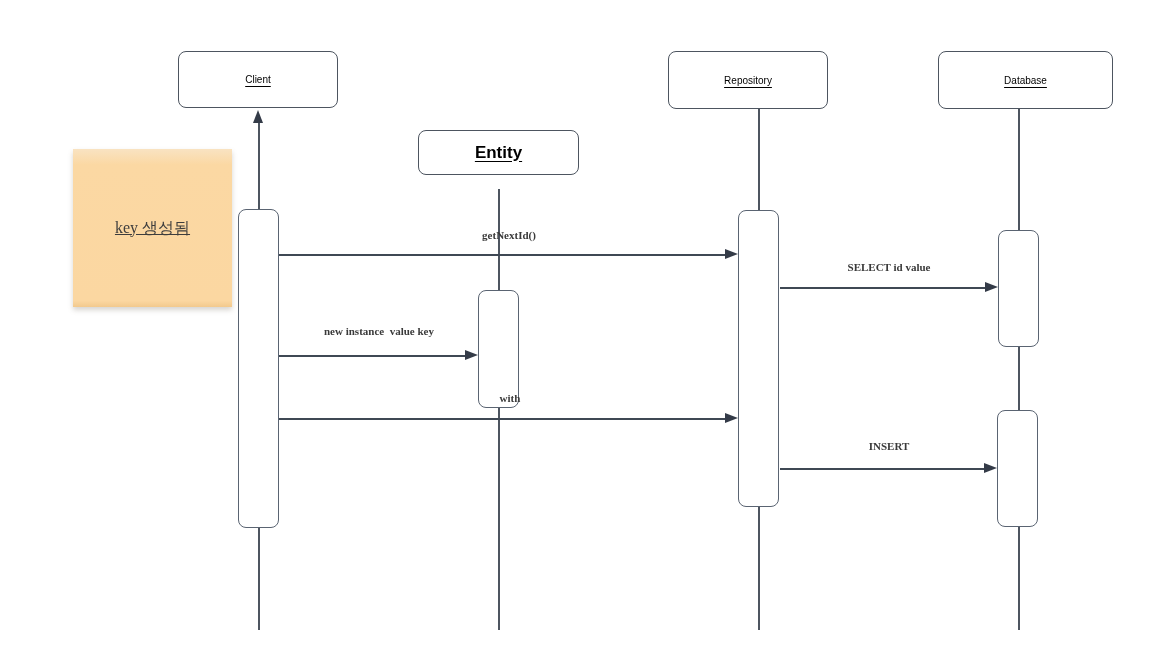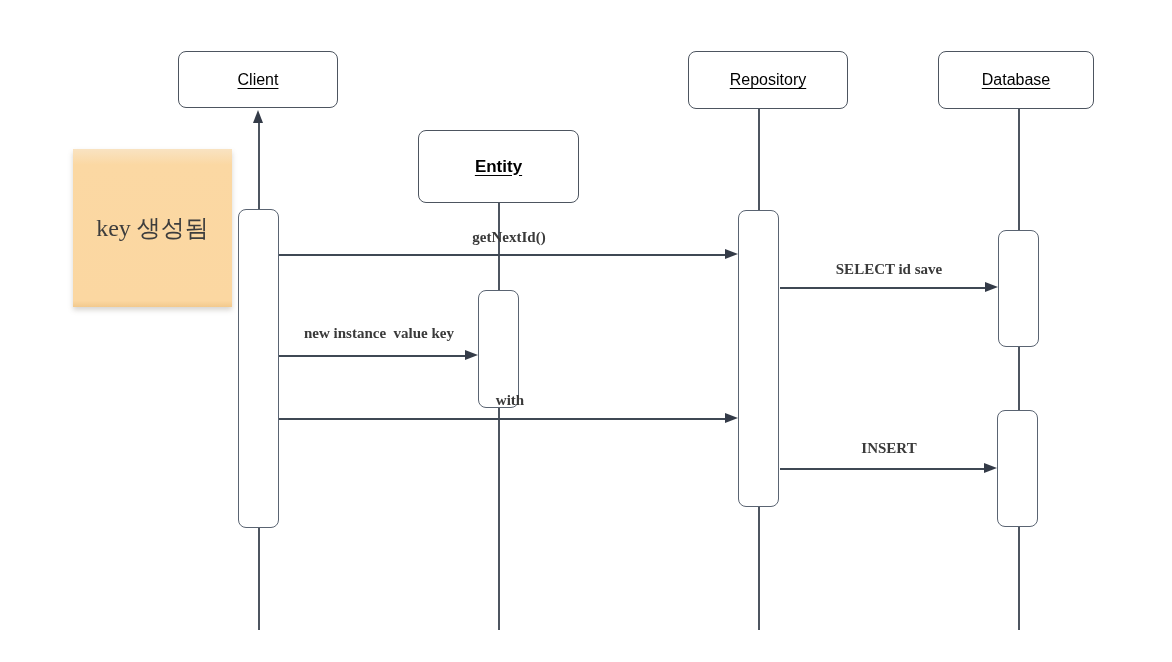--- a/index.html
+++ b/index.html
@@ -16,21 +16,21 @@
     position: absolute;
     background: #ffffff;
     border: 1px solid #4d5560;
     border-radius: 8px;
     display: flex;
     align-items: center;
     justify-content: center;
     z-index: 3;
   }
   .header-label {
-    font-size: 16px;
+    font-size: 10px;
     color: #000000;
     text-decoration: underline;
     text-underline-offset: 3px;
   }
   .header-label.bold {
     font-weight: bold;
     font-size: 17px;
   }
   .lifeline {
     position: absolute;
@@ -66,40 +66,41 @@
     border-left: 5.5px solid transparent;
     border-right: 5.5px solid transparent;
     border-bottom: 13px solid #343b48;
     z-index: 5;
   }
   .msg-label {
     position: absolute;
     transform: translateX(-50%);
     font-family: "Liberation Serif", serif;
     font-weight: bold;
-    font-size: 15px;
+    font-size: 11px;
     color: #3a3a3a;
     white-space: pre;
     z-index: 6;
   }
   .note {
     position: absolute;
     left: 73px; top: 149px;
     width: 159px; height: 158px;
     background: linear-gradient(180deg, #f9e3c2 0%, #fbd8a3 10%, #fbd7a1 96%, #f2c98d 100%);
     box-shadow: 0 3px 5px rgba(110, 100, 85, 0.28);
     display: flex;
     align-items: center;
     justify-content: center;
     z-index: 3;
   }
   .note-text {
     font-family: "Liberation Serif", serif;
-    font-size: 24px;
+    font-size: 16px;
     color: #3d3d3d;
+    text-decoration: underline;
   }
 </style>
 </head>
 <body>
 
 <div class="canvas">
 
   <div class="note">
     <span class="note-text">key 생성됨</span>
   </div>
@@ -112,43 +113,43 @@
   <div class="lifeline" style="left:1018px; top:109px; height:121px;"></div>
   <div class="lifeline" style="left:1018px; top:347px; height:63px;"></div>
   <div class="lifeline" style="left:1018px; top:527px; height:103px;"></div>
 
   <div class="lifeline" style="left:258px; top:122px; height:88px;"></div>
   <div class="arrow-up" style="left:253px; top:110px;"></div>
 
   <div class="header-box" style="left:178px; top:51px; width:160px; height:57px;">
     <span class="header-label">Client</span>
   </div>
-  <div class="header-box" style="left:418px; top:130px; width:161px; height:73px;">
+  <div class="header-box" style="left:418px; top:130px; width:161px; height:45px;">
     <span class="header-label bold">Entity</span>
   </div>
-  <div class="header-box" style="left:688px; top:51px; width:160px; height:58px;">
+  <div class="header-box" style="left:668px; top:51px; width:160px; height:58px;">
     <span class="header-label">Repository</span>
   </div>
-  <div class="header-box" style="left:938px; top:51px; width:156px; height:58px;">
+  <div class="header-box" style="left:938px; top:51px; width:175px; height:58px;">
     <span class="header-label">Database</span>
   </div>
 
   <div class="activation" style="left:238px; top:209px; height:319px;"></div>
   <div class="activation" style="left:478px; top:290px; height:118px;"></div>
   <div class="activation" style="left:738px; top:210px; height:297px;"></div>
   <div class="activation" style="left:998px; top:230px; height:117px;"></div>
   <div class="activation" style="left:997px; top:410px; height:117px;"></div>
 
   <div class="msg-line" style="left:279px; top:254px; width:447px;"></div>
   <div class="arrow-right" style="left:725px; top:249px;"></div>
   <div class="msg-label" style="left:509px; top:229px;">getNextId()</div>
 
   <div class="msg-line" style="left:780px; top:287px; width:206px;"></div>
   <div class="arrow-right" style="left:985px; top:282px;"></div>
-  <div class="msg-label" style="left:889px; top:261px;">SELECT id save</div>
+  <div class="msg-label" style="left:889px; top:261px;">SELECT id value</div>
 
   <div class="msg-line" style="left:279px; top:355px; width:187px;"></div>
   <div class="arrow-right" style="left:465px; top:350px;"></div>
   <div class="msg-label" style="left:379px; top:325px;">new instance  value key</div>
 
   <div class="msg-line" style="left:279px; top:418px; width:447px;"></div>
   <div class="arrow-right" style="left:725px; top:413px;"></div>
   <div class="msg-label" style="left:510px; top:392px;">with</div>
 
   <div class="msg-line" style="left:780px; top:468px; width:205px;"></div>

